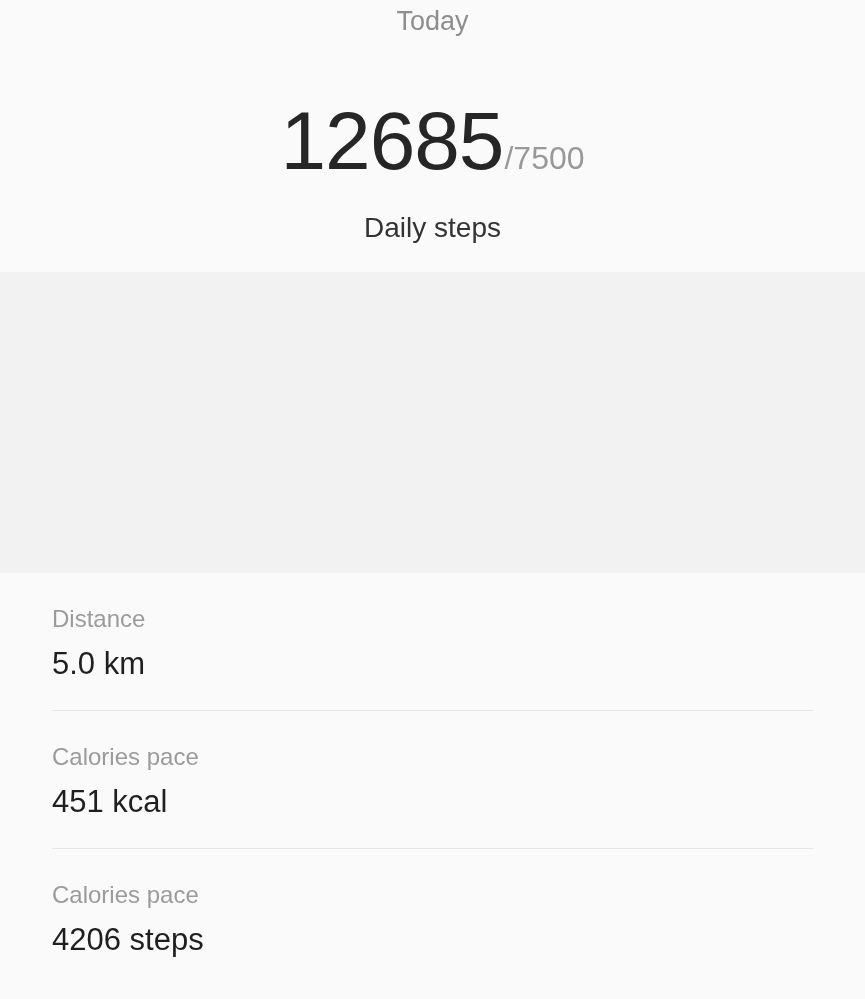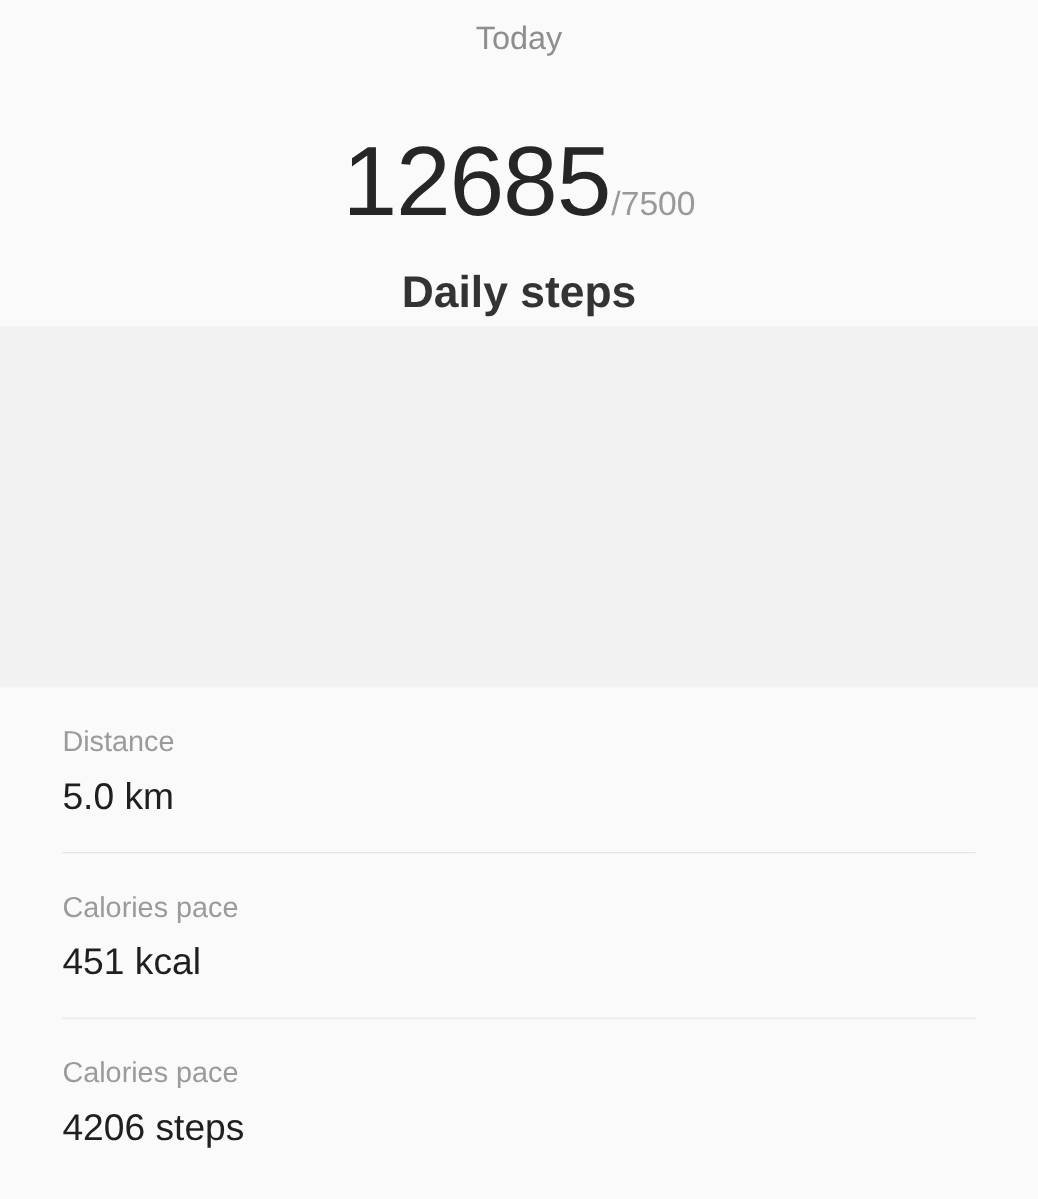--- a/index.html
+++ b/index.html
@@ -13,21 +13,21 @@
     position: relative;
   }
 
   
   .summary {
     height: 272px;
     background: #fafafa;
     display: flex;
     flex-direction: column;
     align-items: center;
-    padding-top: 11px;
+    padding-top: 0;
   }
   .summary-date {
     font-size: 27px;
     color: #8e8e8e;
     line-height: 42px;
     font-weight: 400;
   }
   .summary-count-row {
     display: flex;
     align-items: baseline;
@@ -36,31 +36,31 @@
   }
   .summary-count {
     font-size: 82px;
     color: #262626;
     font-weight: 400;
     letter-spacing: -1px;
     line-height: 82px;
     margin-top: 34px;
   }
   .summary-goal {
-    font-size: 28px;
+    font-size: 32px;
     color: #999999;
     font-weight: 400;
     line-height: 40px;
     margin-left: 1px;
   }
   .summary-label {
-    font-size: 37px;
+    font-size: 28px;
     color: #333333;
     margin-top: 30px;
-    font-weight: 700;
+    font-weight: 400;
   }
 
   
   .chart-panel {
     position: relative;
     height: 301px;
     background: #f2f2f2;
     width: 865px;
   }
 

